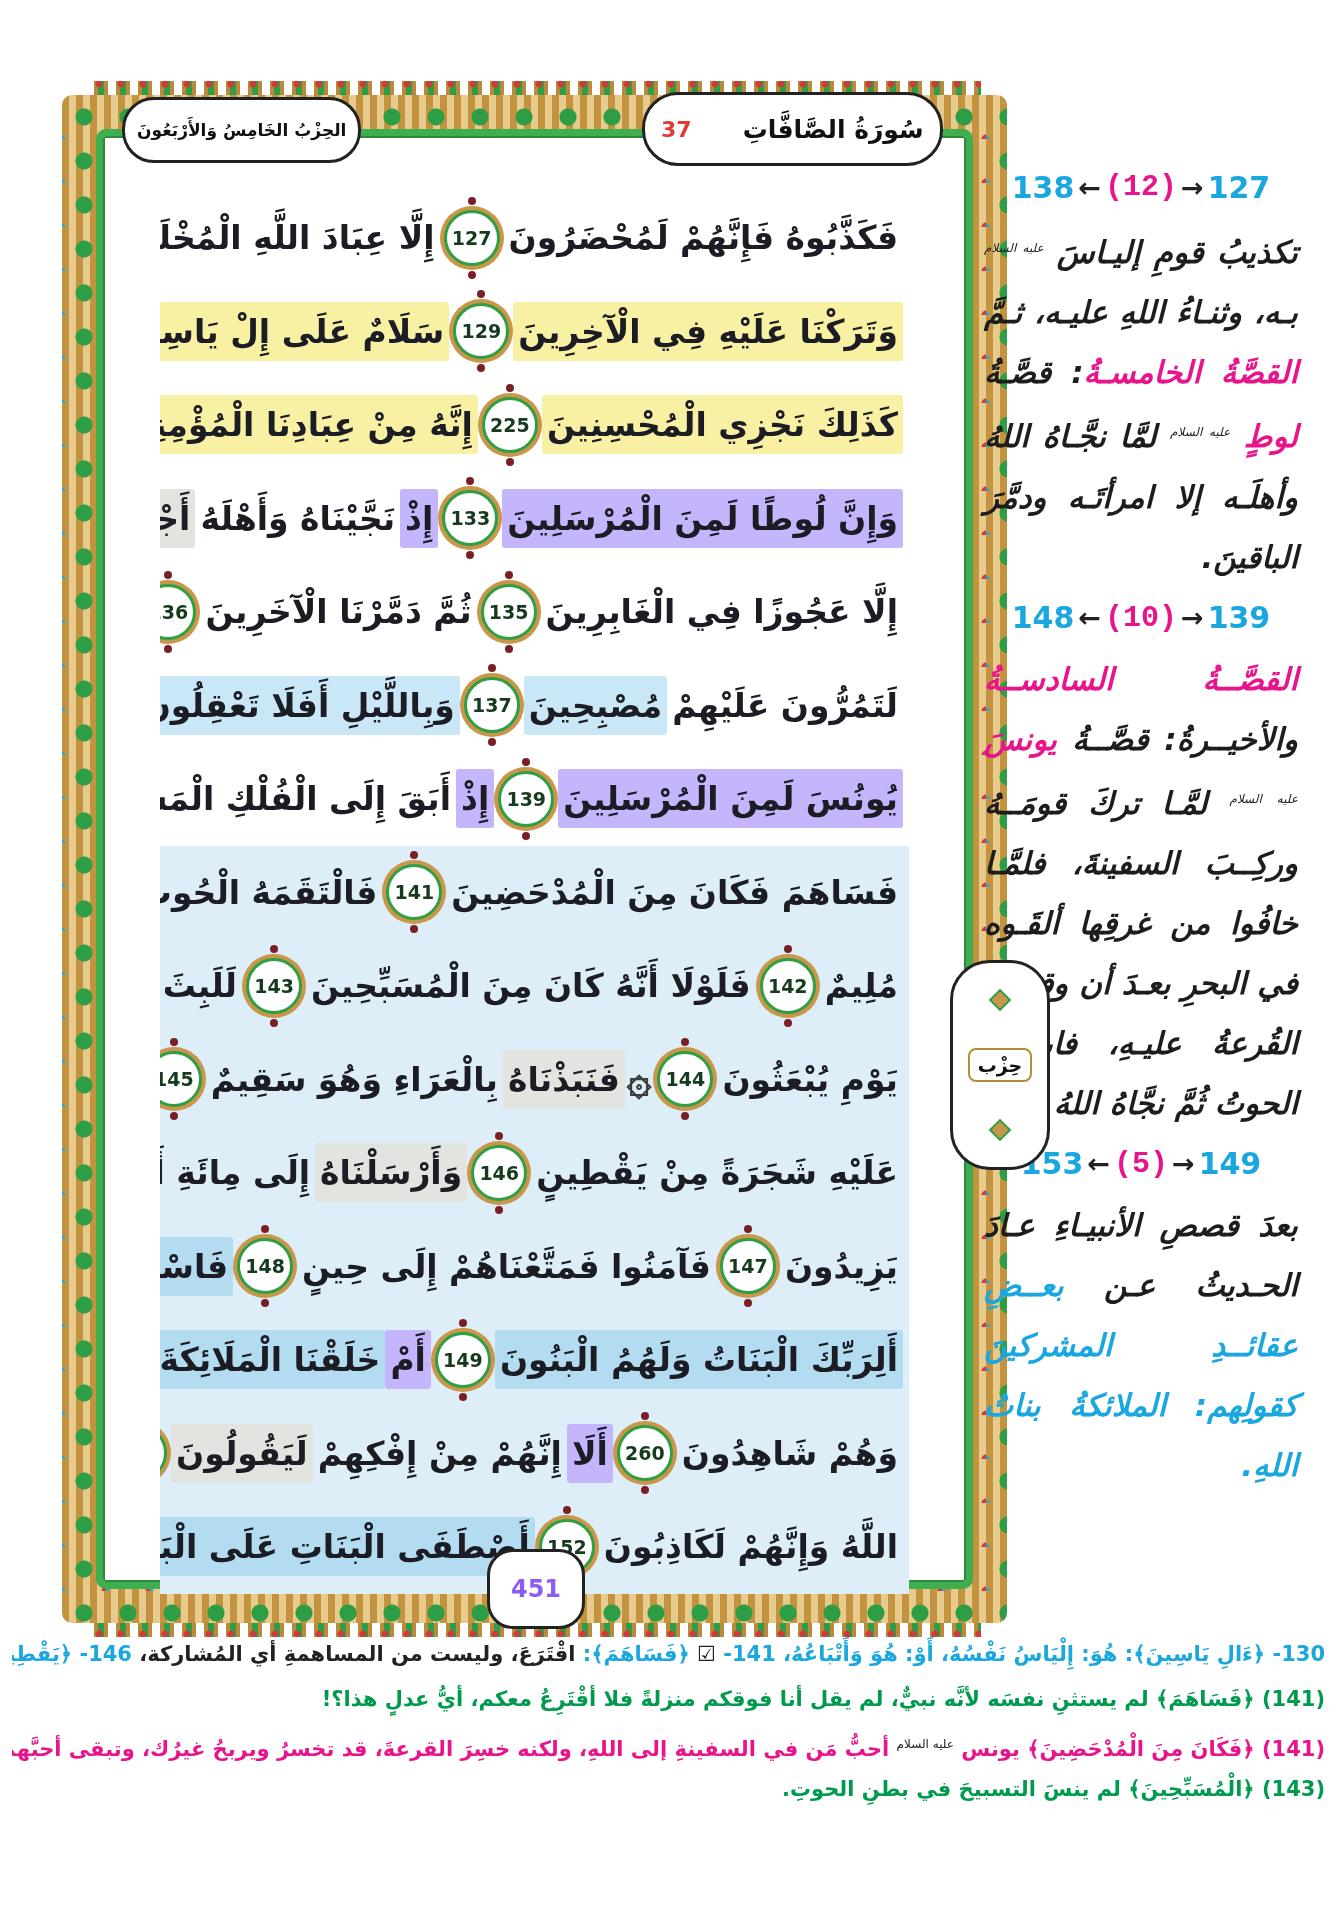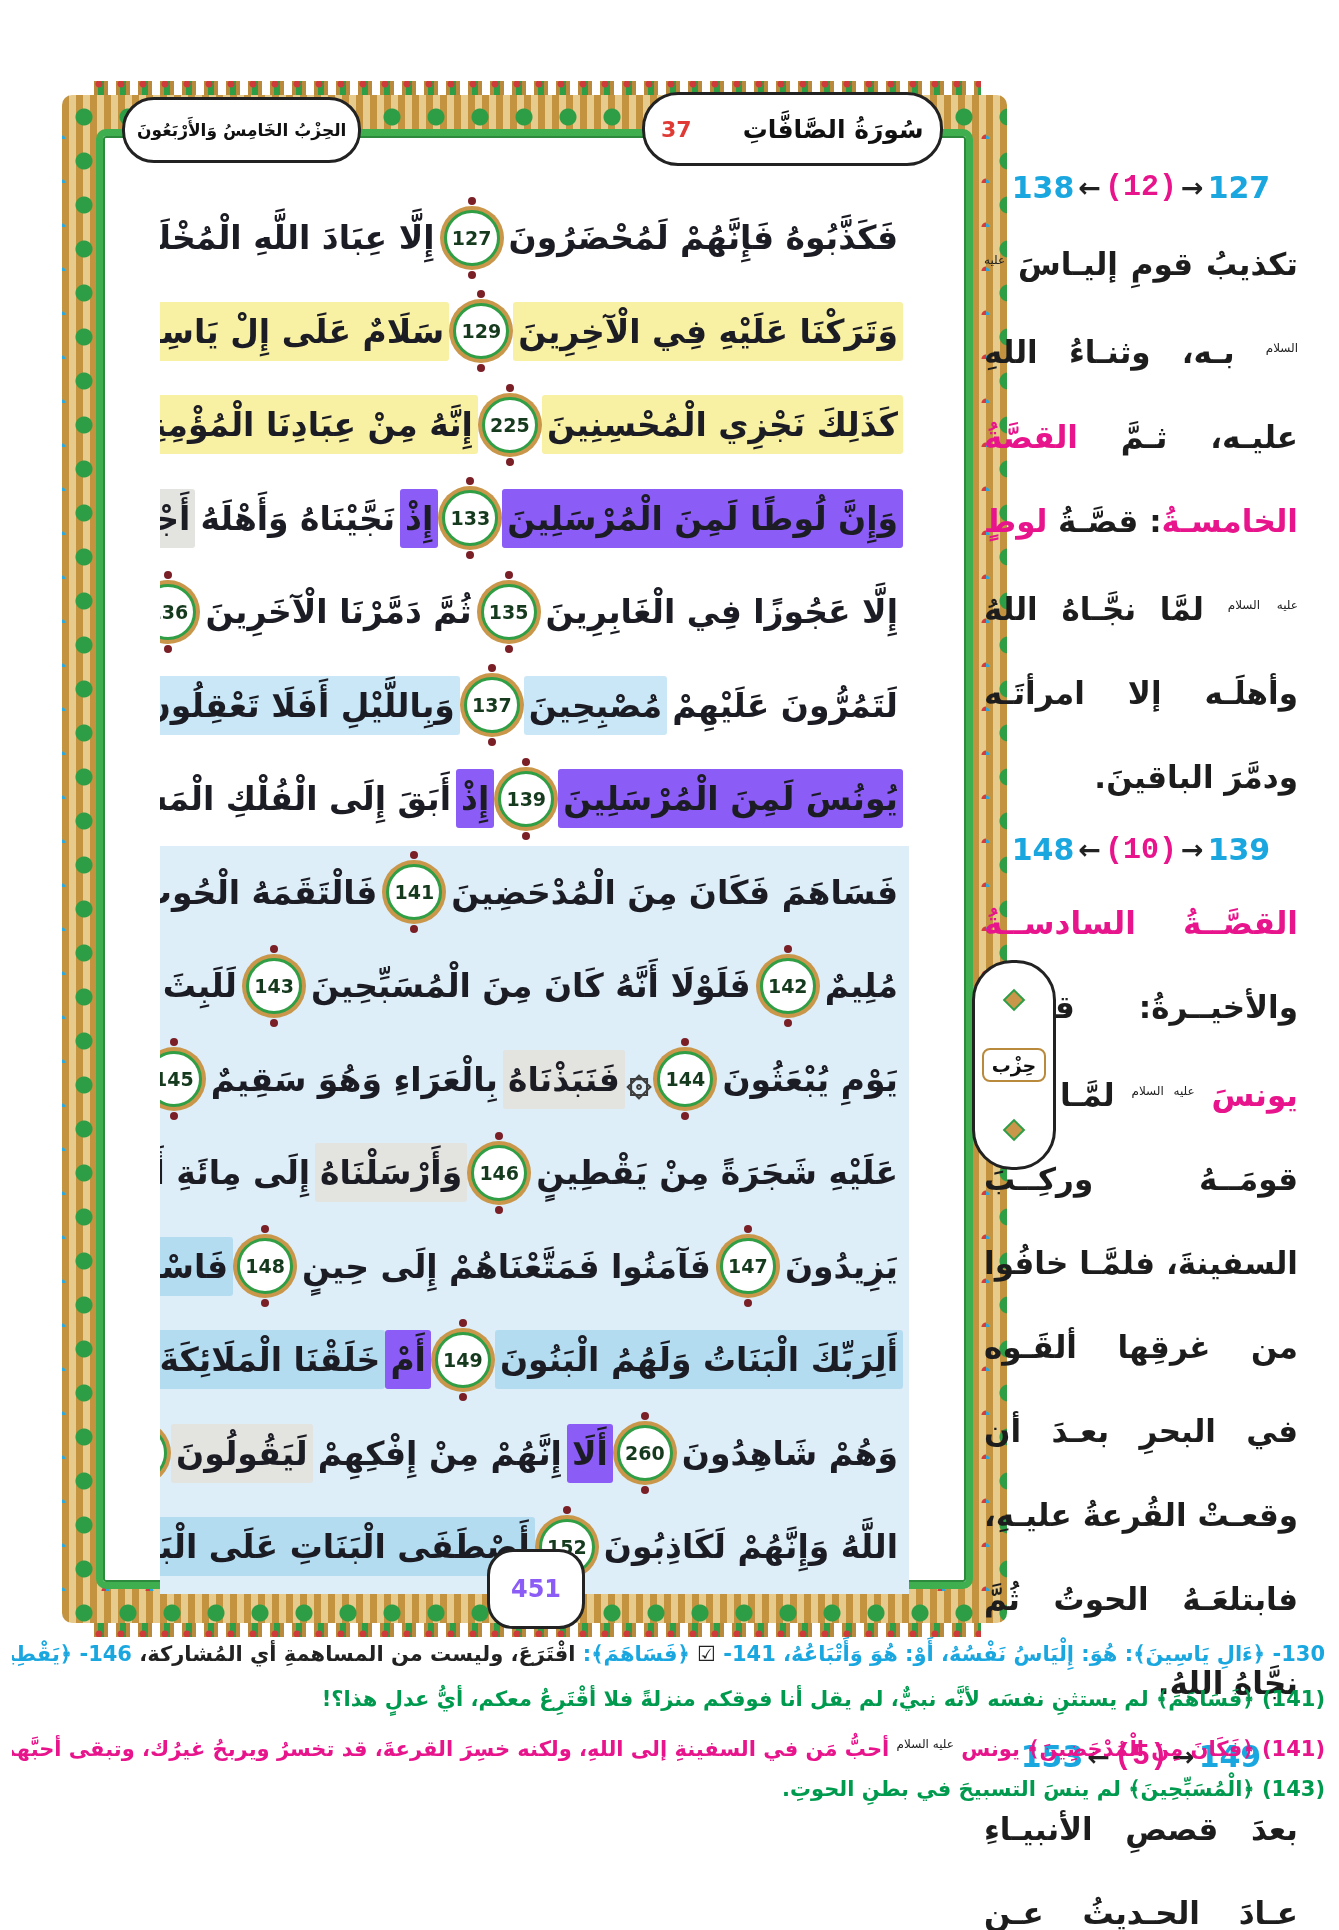--- a/index.html
+++ b/index.html
@@ -26,21 +26,21 @@
   .inner-frame{position:absolute;inset:34px;background:#ffffff;border:7px solid #3fae4f;
     border-radius:10px;box-shadow:inset 0 0 0 2px #2c8a3c;}
 
   
   .quran-area{position:absolute;inset:45px;padding:10px 12px 6px 12px;}
   .qline{display:flex;direction:rtl;justify-content:space-between;align-items:center;
     height:93.5px;padding:0 6px;color:#1c1c24;font-size:33px;font-weight:bold;overflow:hidden;}
   .qline.region-blue{background:#ddeef8;}
   .qseg{white-space:nowrap;padding:10px 5px;border-radius:3px;}
   .qseg.y{background:#f8f0a3;}
-  .qseg.p{background:#8b5cf6;}
+  .qseg.p{background:#c4b5fd;}
   .qseg.b{background:#c9e7f6;}
   .qseg.b2{background:#b4dcf1;}
   .qseg.g{background:#e3e3df;}
   .qseg.star{font-size:42px;padding:0 2px;color:#3d3d3d;}
 
   .medallion{position:relative;flex:0 0 auto;width:50px;height:50px;margin:0 4px;border-radius:50%;
     background:#ffffff;border:3px solid #2f9e44;box-shadow:0 0 0 4px #c9964a;}
   .medallion::before{content:"";position:absolute;inset:-10px;background:#c9964a;
     border-radius:30%;transform:rotate(45deg);z-index:-1;}
   .medallion::after{content:"";position:absolute;top:-16px;left:50%;width:8px;height:8px;
@@ -50,38 +50,38 @@
 
   
   .pill{position:absolute;background:#ffffff;border:3px solid #222;display:flex;
     align-items:center;justify-content:center;z-index:6;}
   .hizb-pill{left:122px;top:97px;height:60px;min-width:148px;padding:0 12px;border-radius:32px;
     font-size:17px;font-weight:bold;color:#111;direction:rtl;white-space:nowrap;}
   .surah-pill{left:642px;top:92px;height:68px;min-width:250px;padding:0 16px;border-radius:36px;
     direction:rtl;gap:10px;font-weight:bold;}
   .surah-pill .surah-name{font-size:25px;color:#111;white-space:nowrap;margin-left:41px;}
   .surah-pill .surah-num{font-size:22px;color:#e03a35;}
-  .hizbmark-pill{left:972px;top:960px;width:78px;height:184px;border-radius:40px;
-    flex-direction:column;justify-content:space-around;padding:10px 0;}
+  .hizbmark-pill{left:950px;top:960px;width:78px;height:184px;border-radius:40px;
+    flex-direction:column;justify-content:space-around;padding:10px 8px;}
   .hizbmark-pill .diamond{width:12px;height:12px;background:#c9964a;transform:rotate(45deg);
     box-shadow:0 0 0 2px #2e9e46;}
   .hizbmark-pill .hizb-word{font-size:19px;font-weight:bold;color:#111;border:2px solid #b98a3c;
     border-radius:8px;padding:4px 8px;direction:rtl;}
   .page-pill{left:487px;top:1549px;width:92px;height:74px;border-radius:26px;
     font-size:24px;font-weight:bold;color:#8b5cf6;}
 
   
   .sidebar{position:absolute;left:984px;top:156px;width:314px;height:1470px;direction:rtl;}
   .range-row{display:flex;direction:ltr;justify-content:center;align-items:center;
     gap:4px;height:62px;font-weight:bold;}
   .range-row .rn{color:#1aa7e0;font-size:30px;}
   .range-row .ar{color:#222;font-size:27px;}
   .range-row .rc{color:#e8148c;font-size:30px;font-family:Liberation Mono, monospace;}
-  .commentary{font-size:31px;font-weight:bold;color:#1d1d1d;line-height:84px;
-    text-align:justify;text-justify:inter-word;}
+  .commentary{font-size:31px;font-weight:bold;color:#1d1d1d;line-height:60px;
+    text-align:justify;text-justify:inter-word;font-style:italic;}
   .commentary .m{color:#e8148c;}
   .commentary .blue{color:#1aa7e0;}
   .salam{font-size:12px;font-weight:normal;color:#222;vertical-align:super;}
 
   
   .footer{position:absolute;left:12px;right:14px;top:1632px;direction:rtl;text-align:right;}
   .footer-note{height:45px;line-height:45px;font-size:21px;font-weight:bold;white-space:nowrap;
     overflow:hidden;}
   .footer-note .cyan{color:#1aa7e0;}
   .footer-note .dark{color:#222;}

